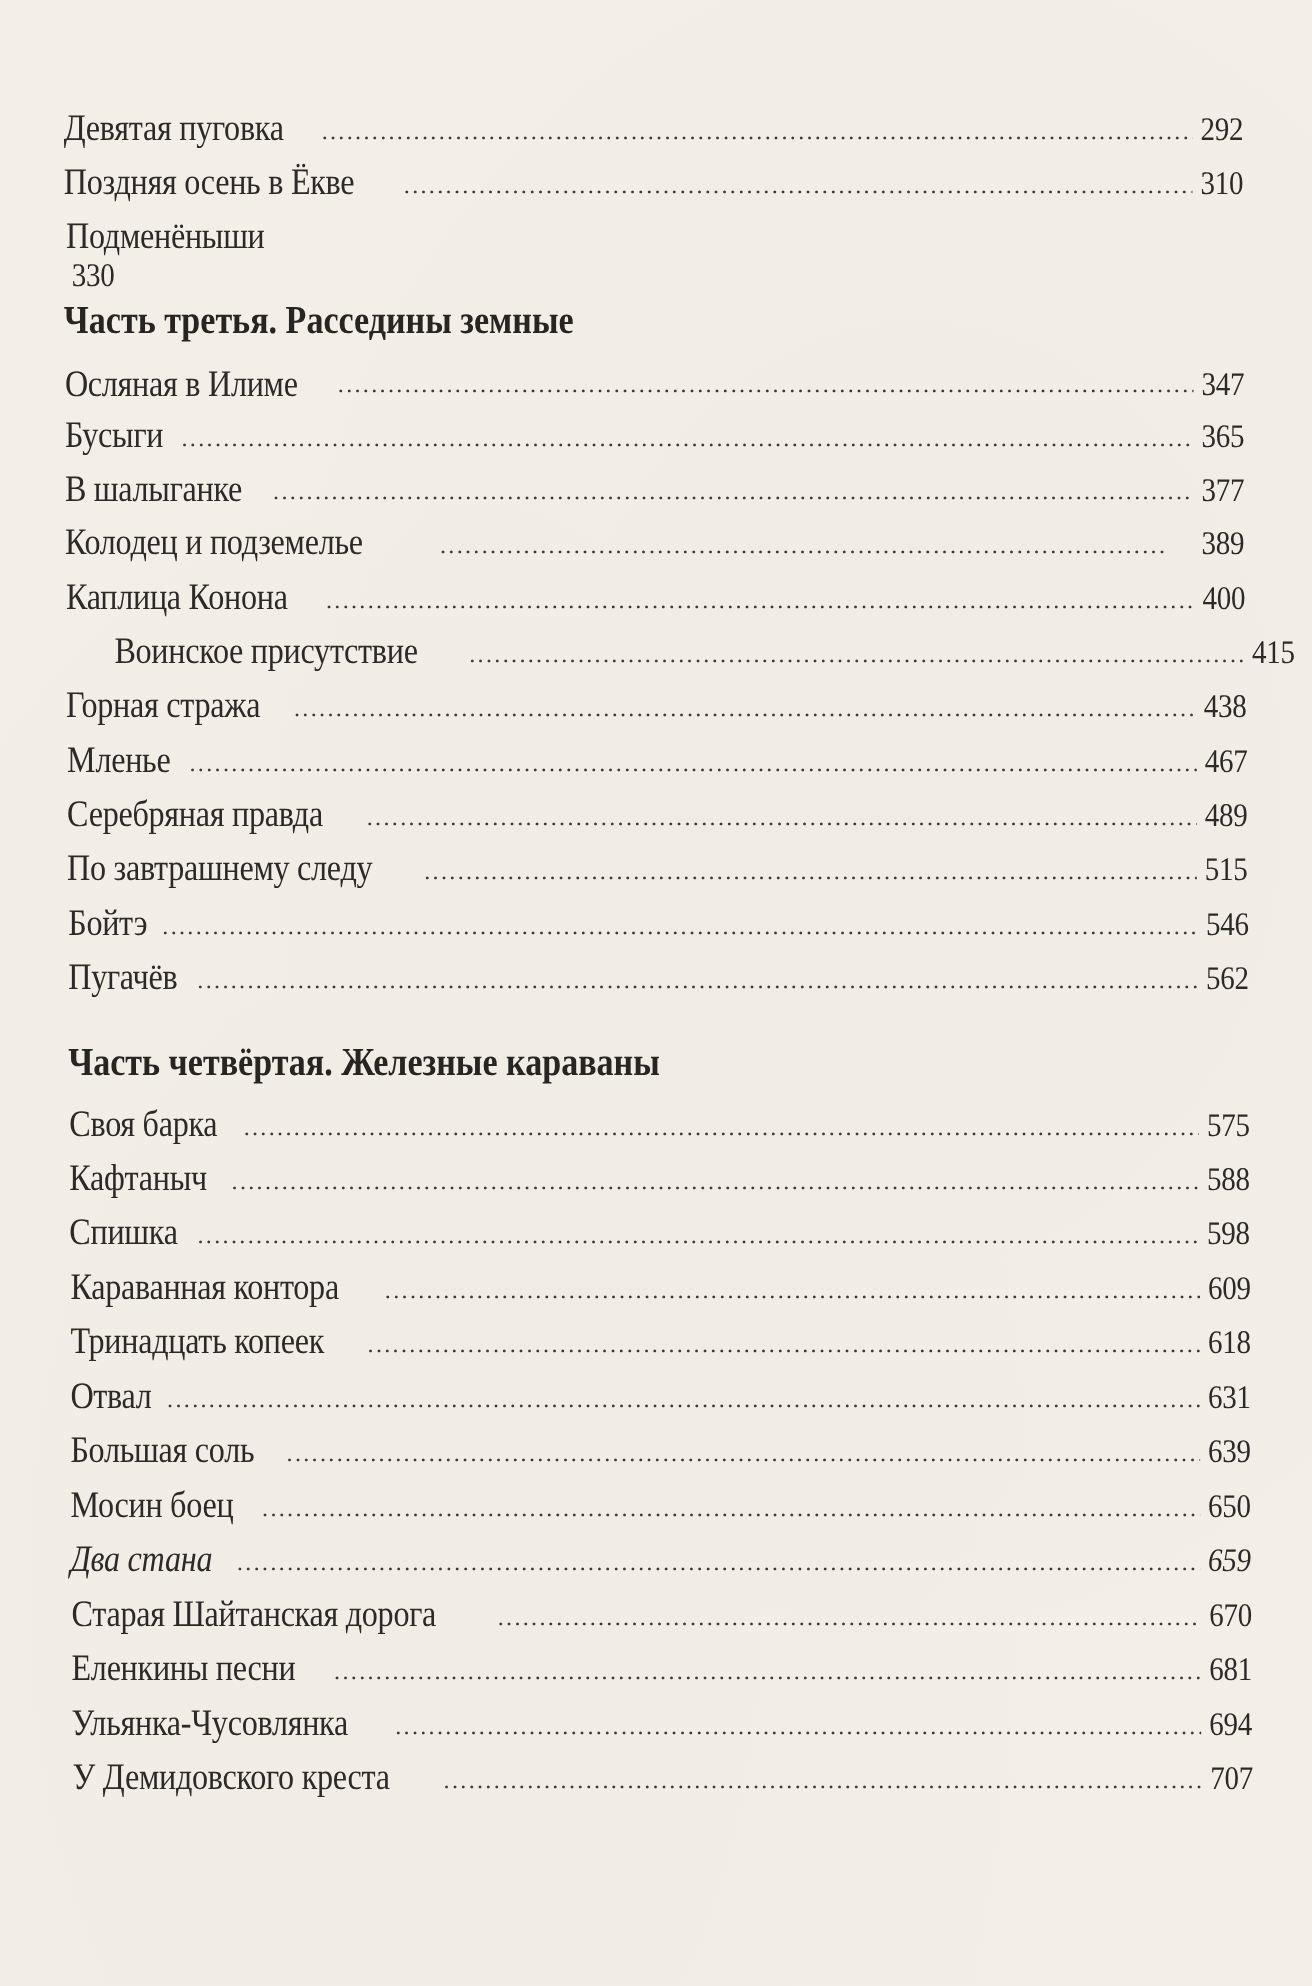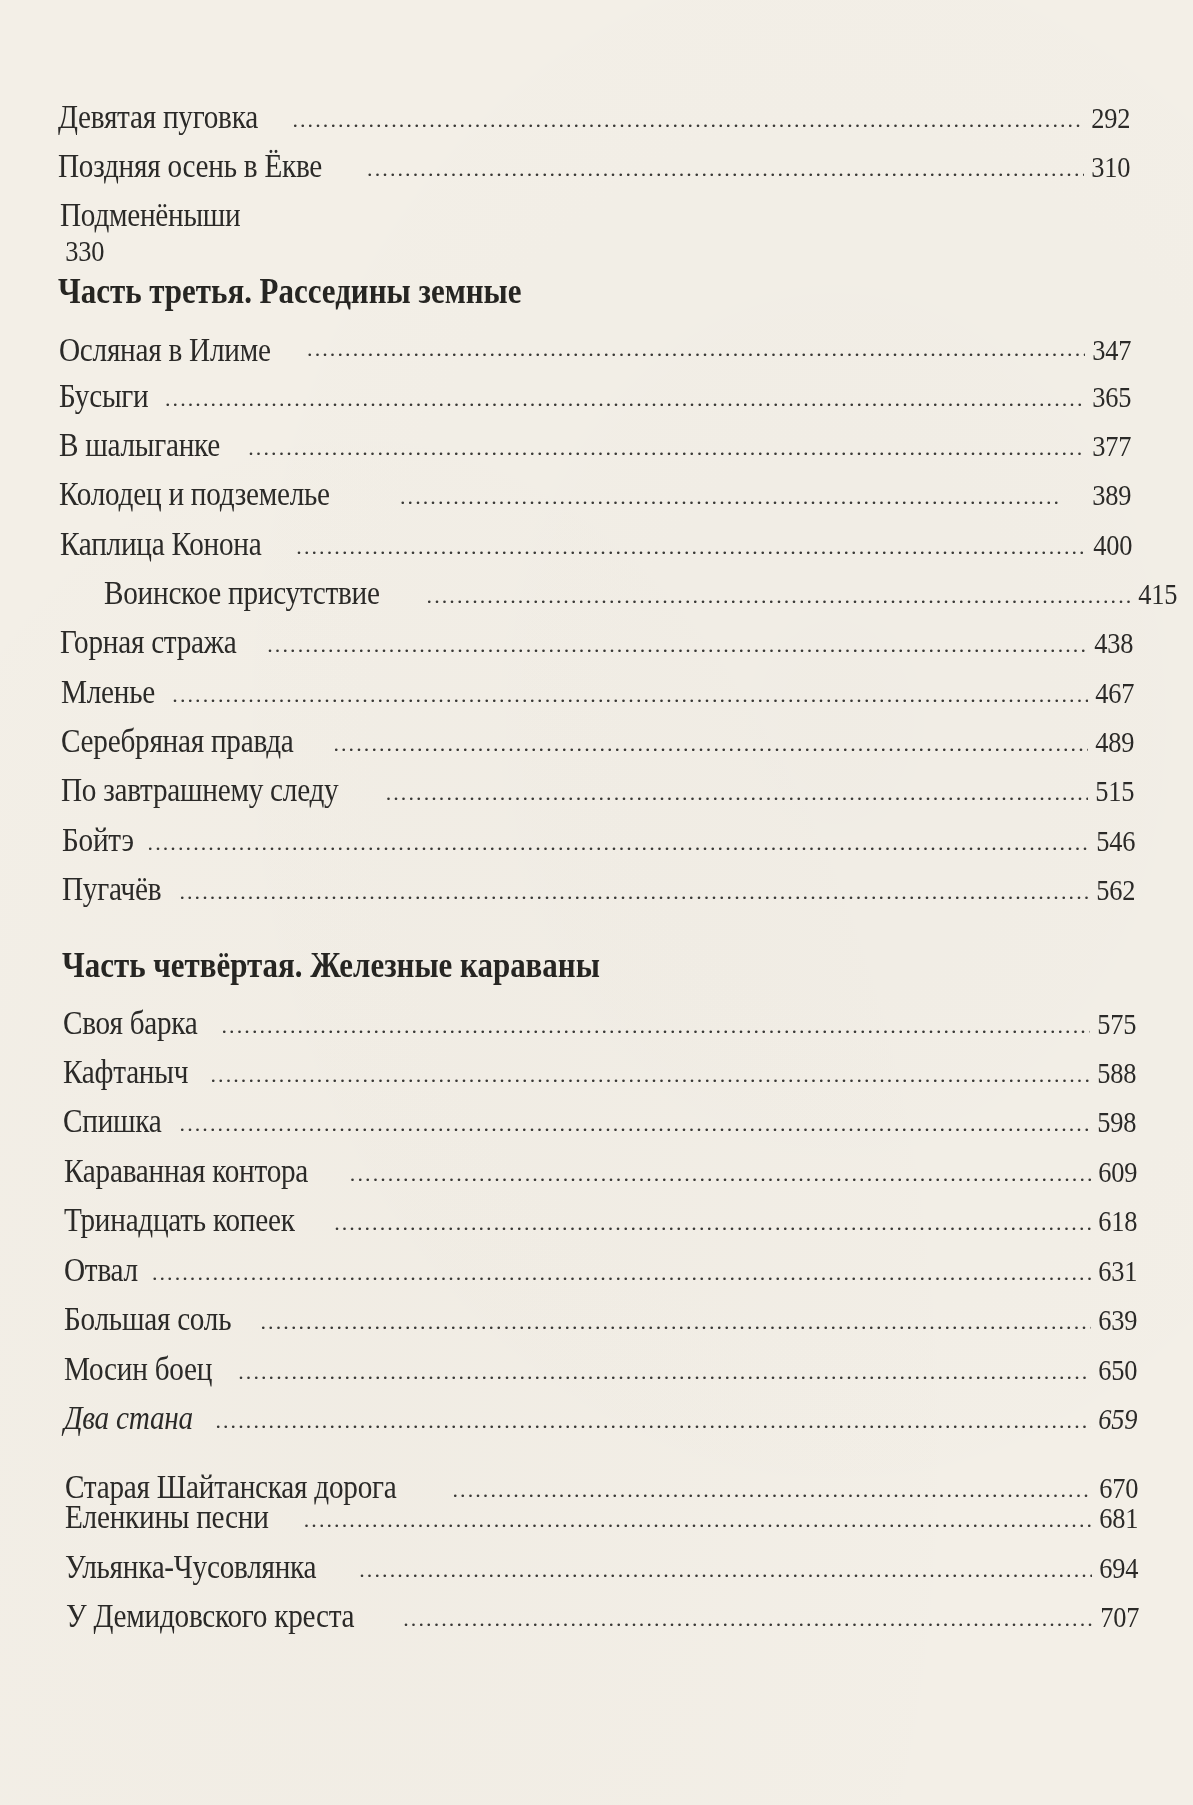--- a/index.html
+++ b/index.html
@@ -193,21 +193,21 @@
   <div class="entry" style="left:64px; width:1073px; top:1350px;">
     <span class="title">Мосин боец</span>
     <span class="dots"></span>
     <span class="page">650</span>
   </div>
   <div class="entry" style="left:64px; width:1073px; top:1399px;font-style:italic;">
     <span class="title">Два стана</span>
     <span class="dots"></span>
     <span class="page">659</span>
   </div>
-  <div class="entry" style="left:65px; width:1073px; top:1449px;margin-top:19px;">
+  <div class="entry" style="left:65px; width:1073px; top:1449px;">
     <span class="title">Старая Шайтанская дорога</span>
     <span class="dots"></span>
     <span class="page">670</span>
   </div>
   <div class="entry" style="left:65px; width:1073px; top:1498px;">
     <span class="title">Еленкины песни</span>
     <span class="dots"></span>
     <span class="page">681</span>
   </div>
   <div class="entry" style="left:65px; width:1073px; top:1548px;">

